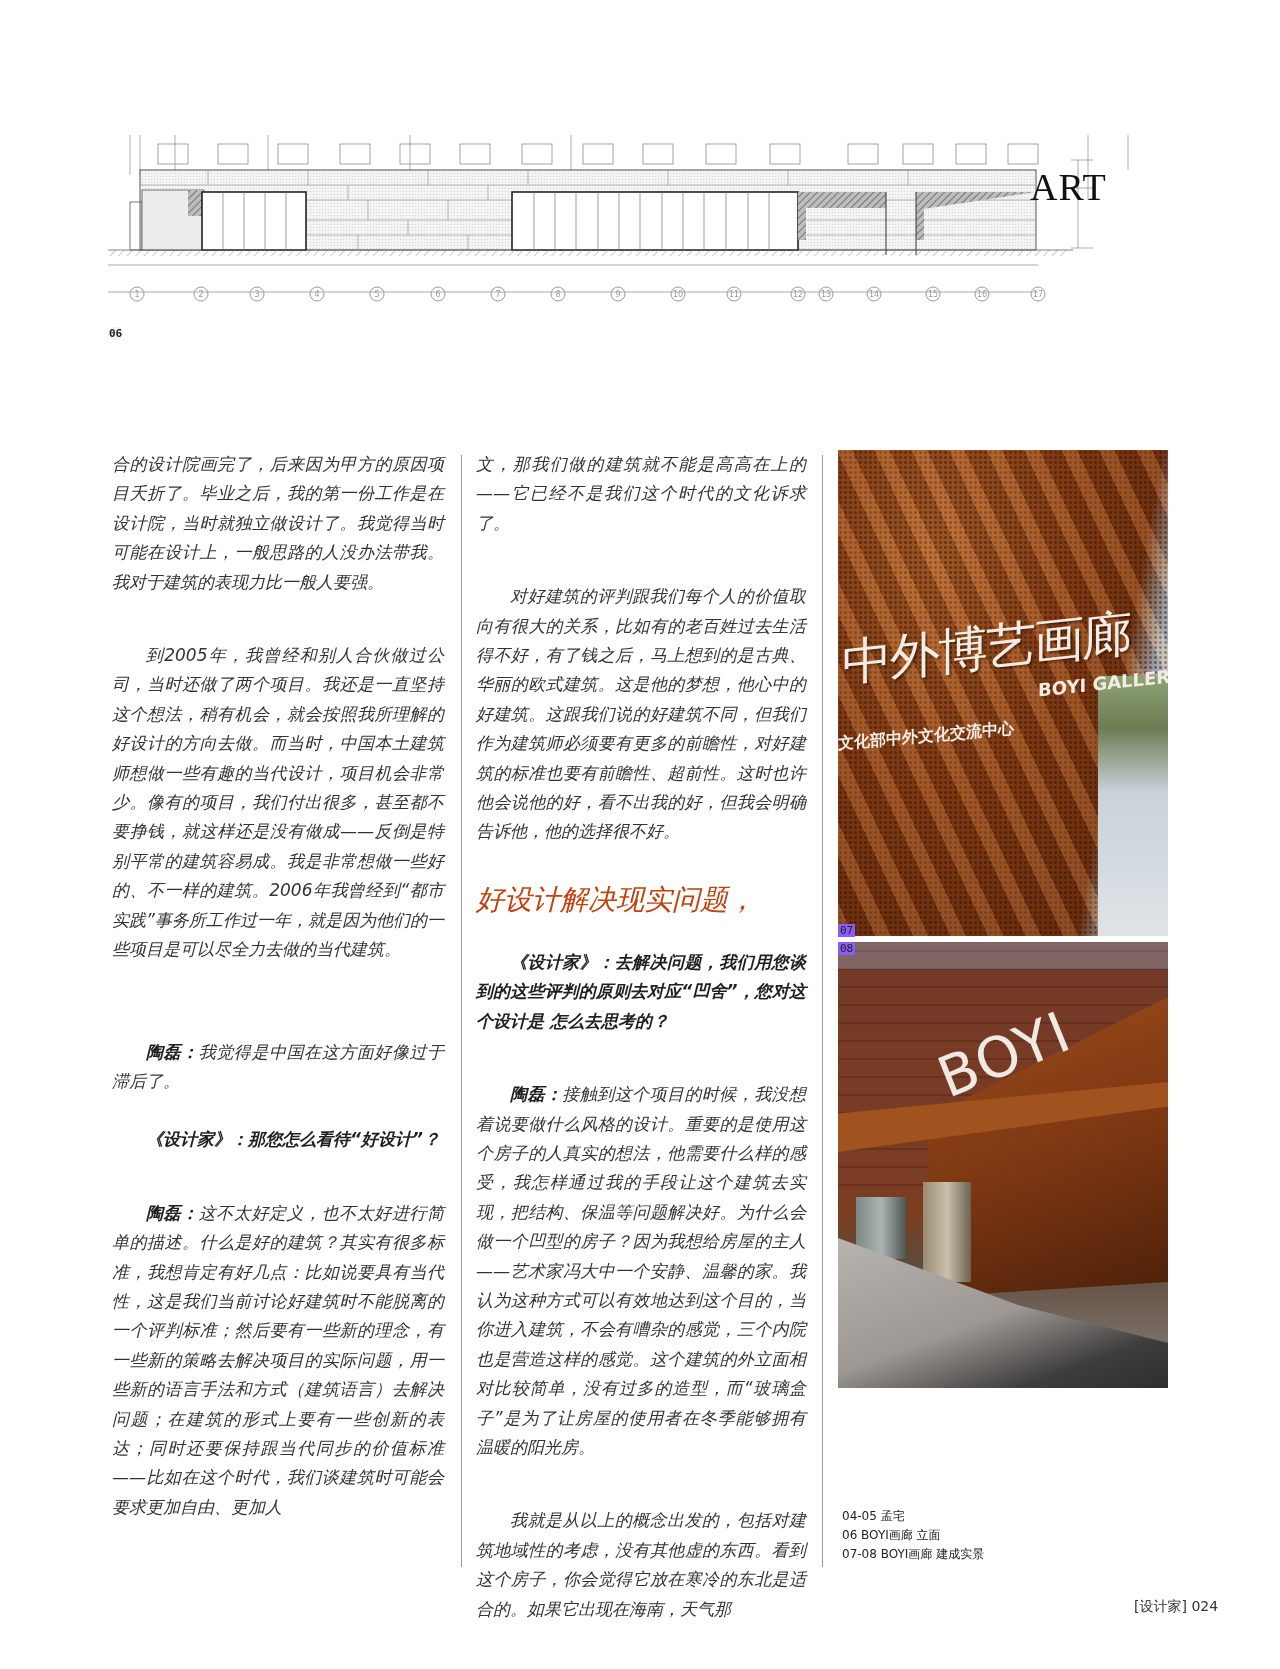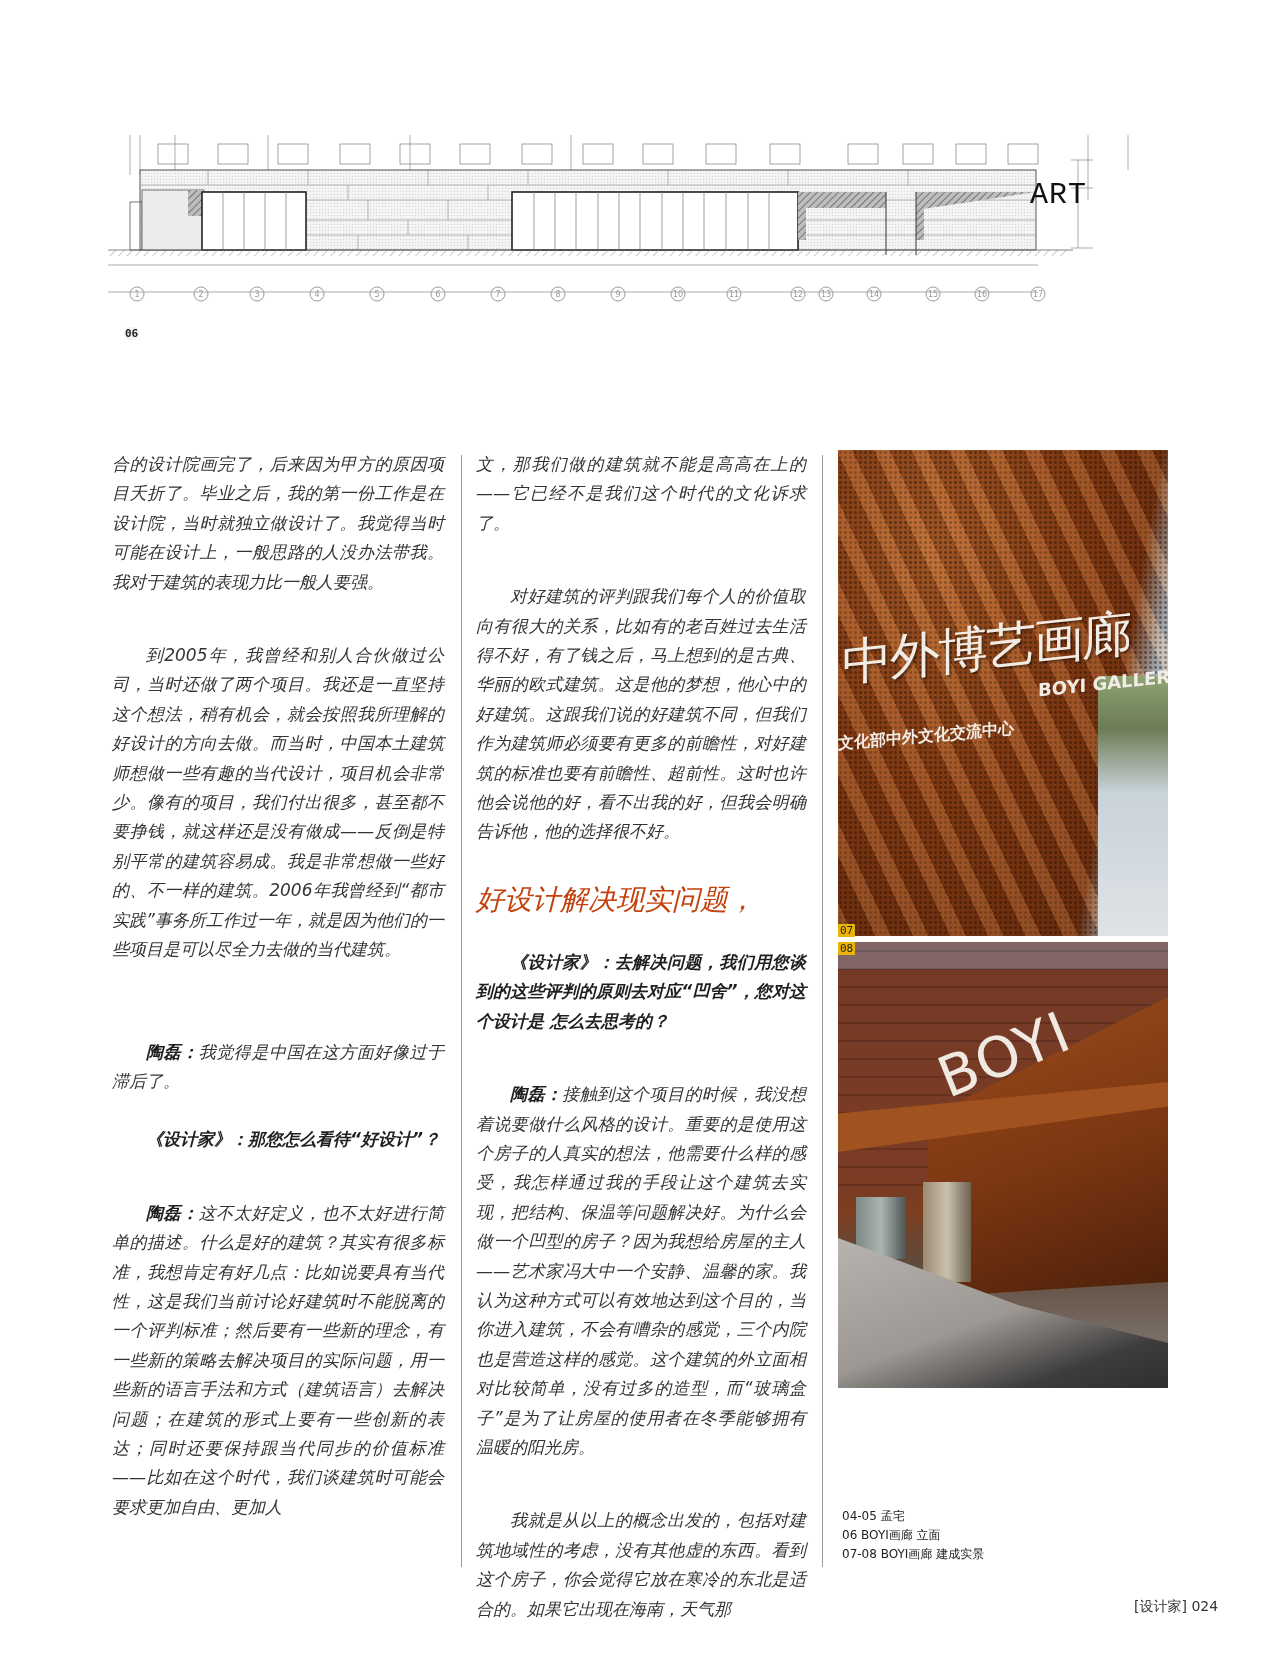--- a/index.html
+++ b/index.html
@@ -4,22 +4,22 @@
 <style>
   html, body { margin: 0; padding: 0; background: #ffffff; }
   body { width: 1280px; height: 1669px; position: relative; overflow: hidden;
          font-family: "DejaVu Sans", "Liberation Sans", sans-serif; color: #2a2a2a; }
 
   
   .drawing { position: absolute; left: 108px; top: 130px; width: 1100px; height: 210px; }
   .drawing svg { position: absolute; left: 0; top: 0; }
   .fig-label { position: absolute; font-family: "DejaVu Sans Mono", monospace; font-size: 11px;
                font-weight: bold; color: #222; background: #f1f1f1; padding: 0 1px; line-height: 13px; }
-  .art-text { position: absolute; left: 1030px; top: 172px; font-family: Liberation Mono, monospace;
-              font-size: 30px; letter-spacing: 1px; color: #111; line-height: 30px; margin-top: 8px; }
+  .art-text { position: absolute; left: 1030px; top: 172px; font-family: Liberation Serif, serif;
+              font-size: 38px; letter-spacing: 1px; color: #111; line-height: 30px; }
 
   
   .col { position: absolute; font-size: 17px; line-height: 29.4px; color: #333; text-align: justify; font-style: italic; }
   .col p { margin: 0; }
   .col .indent { text-indent: 2em; margin-top: 44px; }
   .col .q { font-weight: bold; color: #1f1f1f; text-indent: 2em; }
   .col .spk { font-weight: bold; color: #1f1f1f; }
   .col .gap { height: 29px; }
   .col-left { left: 112px; top: 450px; width: 332px; }
   .col-mid  { left: 476px; top: 450px; width: 330px; }
@@ -58,21 +58,21 @@
      background: #a0521f; clip-path: polygon(0 45%, 100% 0, 100% 35%, 0 100%); }
   .photo-08 .boyi { position: absolute; left: 98px; top: 80px; font-size: 56px; color: #efe9e2;
      transform: rotate(-22deg); letter-spacing: 2px; }
   .photo-08 .glass { position: absolute; left: 85px; top: 240px; width: 48px; height: 100px; background: linear-gradient(90deg,#9a8a70,#c9c1ae,#6e6251); }
   .photo-08 .glass2 { position: absolute; left: 18px; top: 255px; width: 50px; height: 62px; background: linear-gradient(90deg,#7d8784,#aab4b2,#4d5552); }
   .photo-08 .pavement { position: absolute; left: 0; bottom: 0; width: 330px; height: 150px;
      background: linear-gradient(160deg, #b7b3ae 0%, #9d9893 50%, #3e3d3d 80%, #2e2e30 100%);
      clip-path: polygon(0 0, 55% 45%, 100% 70%, 100% 100%, 0 100%); }
 
   .photo-num { position: absolute; font-family: "DejaVu Sans Mono", monospace; font-size: 11px;
-     color: #222; background: #eab308; padding: 0 2px; line-height: 13px; }
+     color: #222; background: #8b5cf6; padding: 0 2px; line-height: 13px; }
 
   
   .captions { position: absolute; left: 842px; top: 1507px; font-family: "DejaVu Sans", sans-serif;
      font-size: 12px; line-height: 19px; color: #222; }
   .footer { position: absolute; left: 1134px; top: 1598px; font-size: 14px; color: #333; }
 </style>
 </head>
 <body>
 
 <div class="drawing">
@@ -224,21 +224,21 @@
         <text x="690" y="167">12</text>
       <text x="718" y="167">13</text>
         <text x="766" y="167">14</text>
         <text x="825" y="167">15</text>
         <text x="874" y="167">16</text>
       <text x="930" y="167">17</text>
     </g>
   </svg>
 </div>
 <div class="art-text">ART</div>
-<div class="fig-label" style="left:124px; top:327px;border-radius:6px;">06</div>
+<div class="fig-label" style="left:108px; top:327px;border-radius:6px;">06</div>
 
 <div class="col col-left">
   <p>合的设计院画完了，后来因为甲方的原因项目夭折了。毕业之后，我的第一份工作是在设计院，当时就独立做设计了。我觉得当时可能在设计上，一般思路的人没办法带我。我对于建筑的表现力比一般人要强。</p>
   <p class="indent">到2005年，我曾经和别人合伙做过公司，当时还做了两个项目。我还是一直坚持这个想法，稍有机会，就会按照我所理解的好设计的方向去做。而当时，中国本土建筑师想做一些有趣的当代设计，项目机会非常少。像有的项目，我们付出很多，甚至都不要挣钱，就这样还是没有做成——反倒是特别平常的建筑容易成。我是非常想做一些好的、不一样的建筑。2006年我曾经到“都市实践”事务所工作过一年，就是因为他们的一些项目是可以尽全力去做的当代建筑。</p>
   <div class="gap"></div>
   <p class="indent"><span class="spk">陶磊：</span><span>我觉得是中国在这方面好像过于滞后了。</span></p>
   <div class="gap"></div>
   <p class="q">《设计家》：那您怎么看待“好设计”？</p>
   <p class="indent"><span class="spk">陶磊：</span><span>这不太好定义，也不太好进行简单的描述。什么是好的建筑？其实有很多标准，我想肯定有好几点：比如说要具有当代性，这是我们当前讨论好建筑时不能脱离的一个评判标准；然后要有一些新的理念，有一些新的策略去解决项目的实际问题，用一些新的语言手法和方式（建筑语言）去解决问题；在建筑的形式上要有一些创新的表达；同时还要保持跟当代同步的价值标准——比如在这个时代，我们谈建筑时可能会要求更加自由、更加人</span></p>
 </div>

